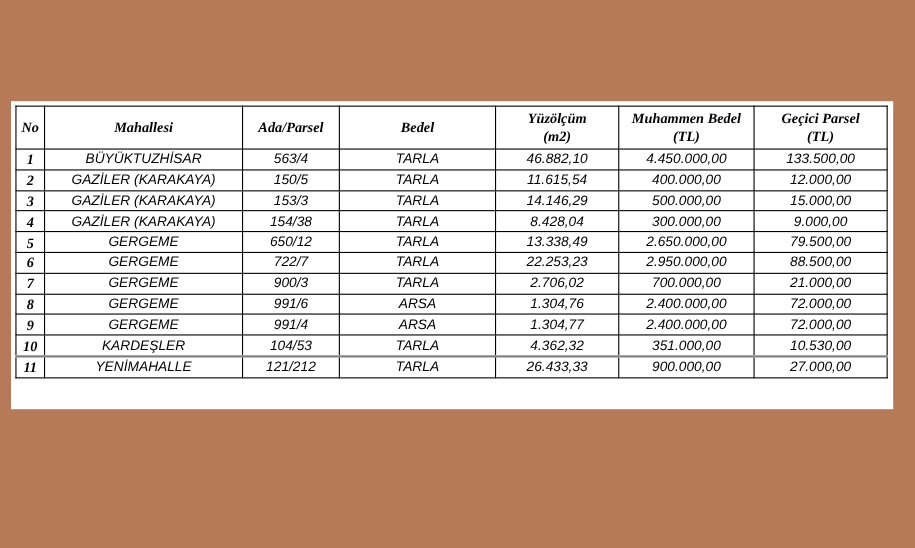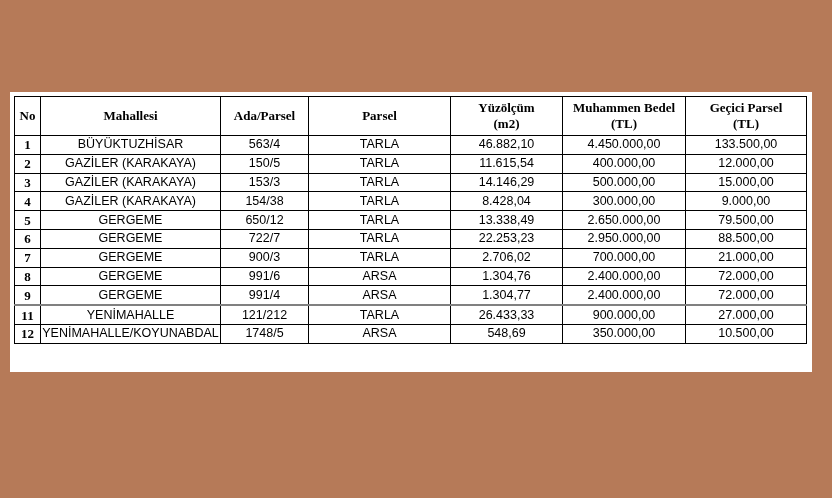--- a/index.html
+++ b/index.html
@@ -31,20 +31,21 @@
     position: absolute;
     left: 14px;
     top: 96px;
     width: 792px;
   }
   table.listing {
     border-collapse: collapse;
     table-layout: fixed;
     width: 792px;
     background: #ffffff;
+    font-style: italic;
   }
   table.listing th,
   table.listing td {
     border: 1px solid #000000;
     padding: 0;
     color: #000000;
     text-align: center;
     vertical-align: middle;
     white-space: nowrap;
     overflow: hidden;
@@ -106,21 +107,21 @@
           <th>
             <span>No</span>
           </th>
           <th>
             <span>Mahallesi</span>
           </th>
           <th>
             <span>Ada/Parsel</span>
           </th>
           <th>
-            <span>Parsel</span>
+            <span>Bedel</span>
           </th>
           <th>
             <span class="hdr-l2">Yüzölçüm</span>
             <span class="hdr-l2">(m2)</span>
           </th>
           <th>
             <span class="hdr-l2">Muhammen Bedel</span>
             <span class="hdr-l2">(TL)</span>
           </th>
           <th>
@@ -204,34 +205,34 @@
           </tr>
           <tr>
             <td class="num">9</td>
             <td>GERGEME</td>
             <td>991/4</td>
             <td>ARSA</td>
             <td>1.304,77</td>
             <td>2.400.000,00</td>
             <td>72.000,00</td>
           </tr>
+          <tr>
+            <td class="num">10</td>
+            <td>KARDEŞLER</td>
+            <td>104/53</td>
+            <td>TARLA</td>
+            <td>4.362,32</td>
+            <td>351.000,00</td>
+            <td>10.530,00</td>
+          </tr>
           <tr class="thick-top">
             <td class="num">11</td>
             <td>YENİMAHALLE</td>
             <td>121/212</td>
             <td>TARLA</td>
             <td>26.433,33</td>
             <td>900.000,00</td>
             <td>27.000,00</td>
-          </tr>
-          <tr>
-            <td class="num">12</td>
-            <td>YENİMAHALLE/KOYUNABDAL</td>
-            <td>1748/5</td>
-            <td>ARSA</td>
-            <td>548,69</td>
-            <td>350.000,00</td>
-            <td>10.500,00</td>
           </tr>
         </tbody>
     </table>
   </div>
 </div>
 
 </body></html>

